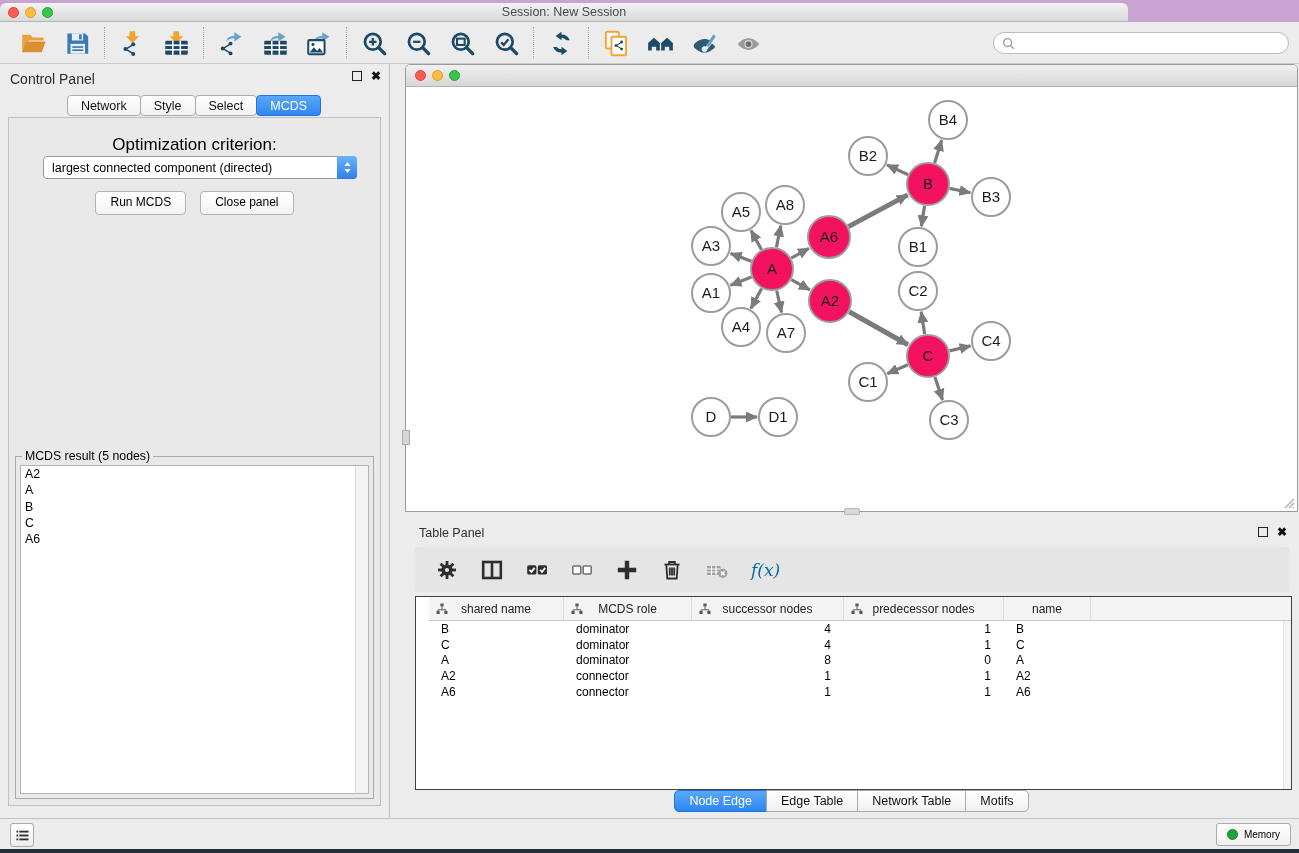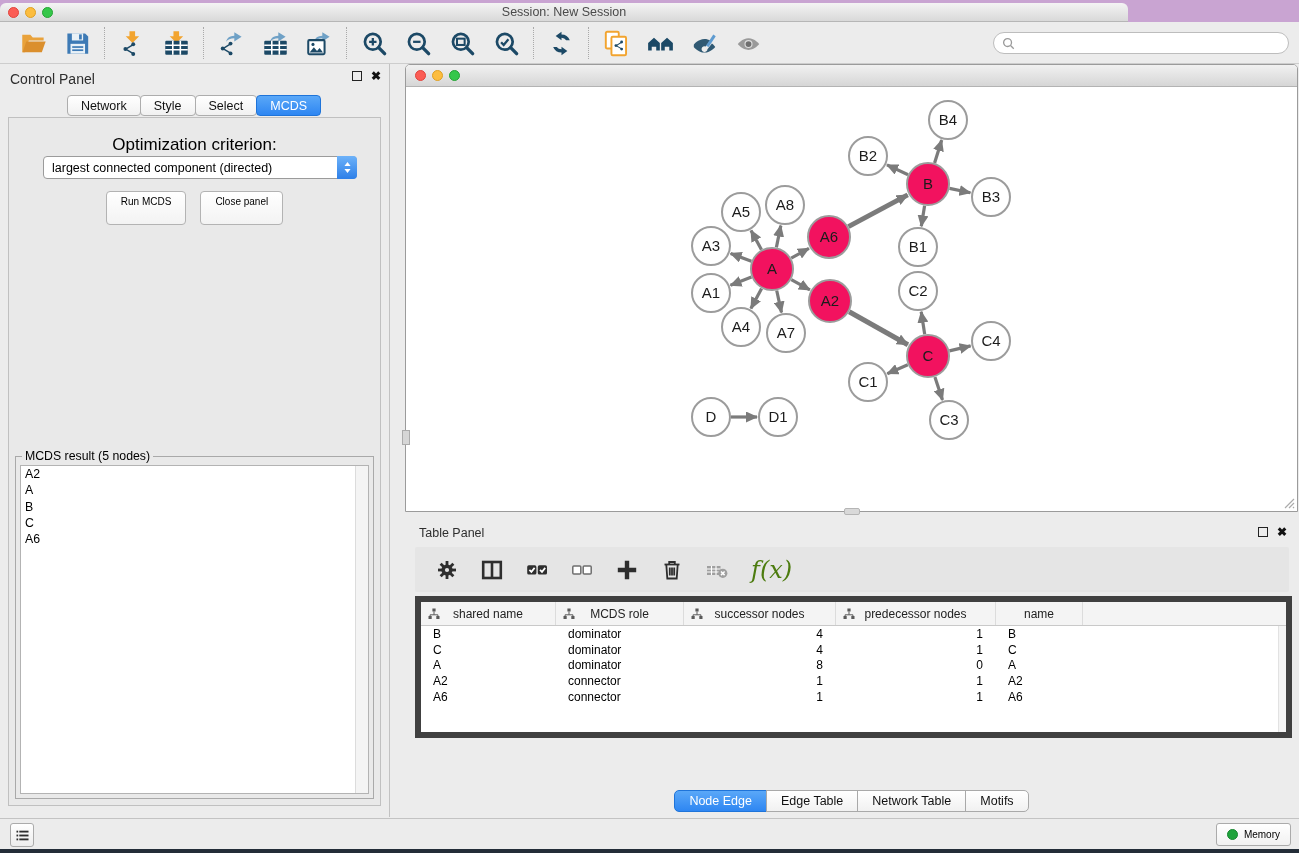--- a/index.html
+++ b/index.html
@@ -48,21 +48,21 @@
   .cp-inner { position:absolute; left:8px; right:8px; top:53px; bottom:11px;
     background:#e9e9e9; border:1px solid #c0c0c0; }
   .opt-label { position:absolute; left:0; right:0; top:17px; text-align:center; font-size:17px; color:#000; }
   .combo { position:absolute; left:34px; top:38px; width:314px; height:23px; background:#fff;
     border:1px solid #9b9b9b; border-radius:4px; display:flex; align-items:center; }
   .combo-text { flex:1; font-size:12.5px; padding-left:8px; color:#000; white-space:nowrap; overflow:hidden; }
   .combo-btn { width:20px; height:23px; margin:-1px -1px -1px 0; border-radius:0 4px 4px 0;
     background:linear-gradient(#6db2f9,#2d7fe8); display:flex; align-items:center; justify-content:center; }
   .combo-btn svg { width:9px; height:13px; }
   .btn-row { position:absolute; left:0; right:0; top:73px; display:flex; justify-content:center; gap:14px; }
-  .btn { height:34px; line-height:20px; padding:0 14px; font-size:10px; color:#000;
+  .btn { height:24px; line-height:20px; padding:0 14px; font-size:12px; color:#000;
     background:linear-gradient(#ffffff,#f3f3f3); border:1px solid #b3b3b3; border-radius:4px; }
   .result-box { position:absolute; left:6px; right:6px; top:338px; bottom:6px; border:1px solid #a9a9a9; }
   .result-legend { position:absolute; top:-8px; left:6px; background:#e9e9e9; padding:0 3px; font-size:12.3px; color:#000; }
   .result-list { position:absolute; left:4px; right:4px; top:8px; bottom:4px; background:#fff;
     border:1px solid #b3b3b3; overflow:hidden; }
   .result-scroll { position:absolute; right:0; top:0; bottom:0; width:13px; background:#f4f4f4; border-left:1px solid #dcdcdc; }
   .result-item { font-size:12.3px; line-height:16.3px; padding-left:4px; color:#000; }
 
   
   .net-window { position:absolute; left:405px; top:64px; width:893px; height:448px;
@@ -79,23 +79,23 @@
     background:#d9d9d9; border:1px solid #b5b5b5; border-radius:2px; }
 
   
   .table-panel { position:absolute; left:405px; top:520px; width:894px; height:298px; background:#ececec; }
   .table-panel .phead-title { position:absolute; left:14px; top:6px; font-size:12.5px; color:#2e2e2e; }
   .table-panel .win-btns { top:7px; right:12px; }
   .ttoolbar { position:absolute; left:10px; right:10px; top:27px; height:45px; background:#e5e5e5;
     border-radius:2px; display:flex; align-items:center; gap:15px; padding-left:17px; }
   .ttool { width:30px; height:30px; display:flex; align-items:center; justify-content:center; }
   .ttool svg { width:24px; height:24px; display:block; }
-  .fx { font-family:"DejaVu Serif", serif; font-style:italic; font-size:24px; color:#4d7c0f; padding-left:4px; }
-  .data-table { position:absolute; left:10px; right:7px; top:76px; height:142px; background:#fff;
-    border:6px solid #404040; overflow:hidden; }
+  .fx { font-family:"DejaVu Serif", serif; font-style:italic; font-size:17px; color:#0369a1; padding-left:4px; }
+  .data-table { position:absolute; left:10px; right:7px; top:76px; height:194px; background:#fff;
+    border:1px solid #404040; overflow:hidden;padding-left:13px; }
   .thead { display:flex; height:24px; background:#f4f4f4; border-bottom:1px solid #c9c9c9; }
   .th { position:relative; display:flex; align-items:center; justify-content:center;
     font-size:12px; color:#222; border-right:1px solid #dcdcdc; }
   .th .hier { position:absolute; left:7px; top:6px; width:12px; height:12px; }
   .tr { display:flex; height:15.7px; align-items:center; }
   .td { font-size:12px; color:#000; overflow:hidden; white-space:nowrap; }
   .td.l { padding-left:12px; text-align:left; }
   .td.r { padding-right:13px; text-align:right; }
   .tscroll { position:absolute; right:0; top:24px; bottom:0; width:8px; background:#f4f4f4; border-left:1px solid #e2e2e2; }
   .ttabs { position:absolute; left:0; right:0; top:270px; display:flex; justify-content:center; }

